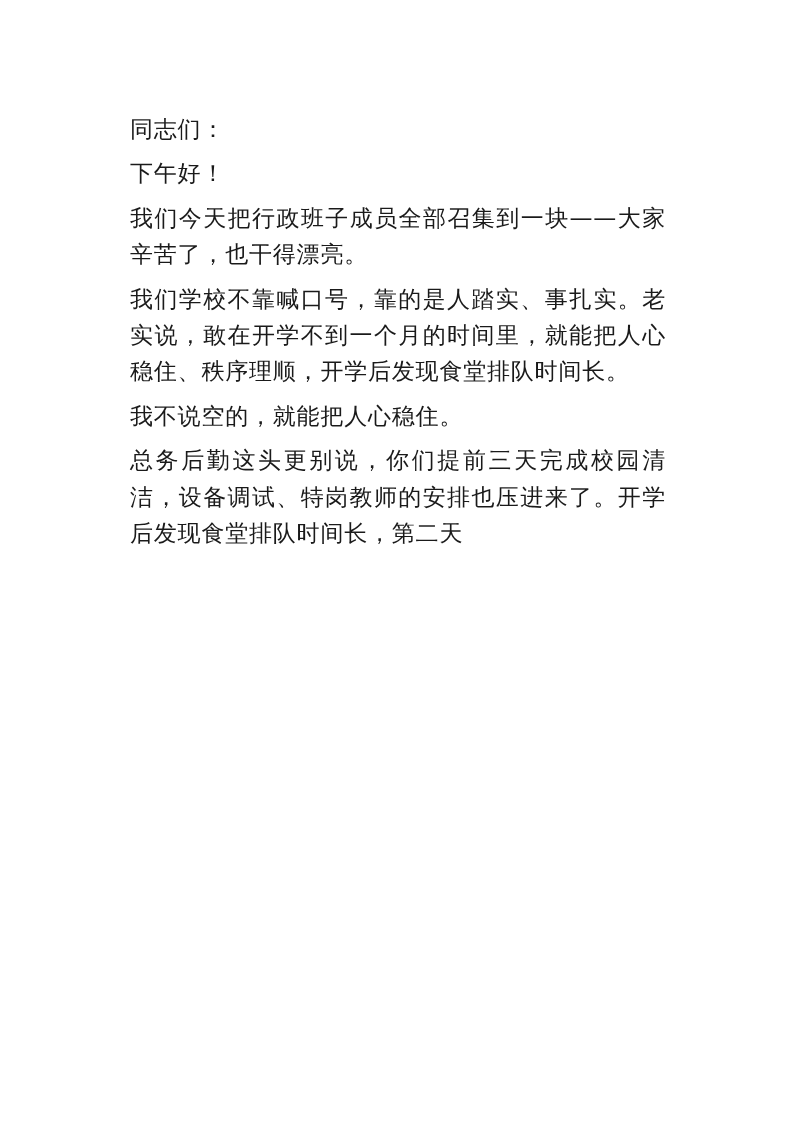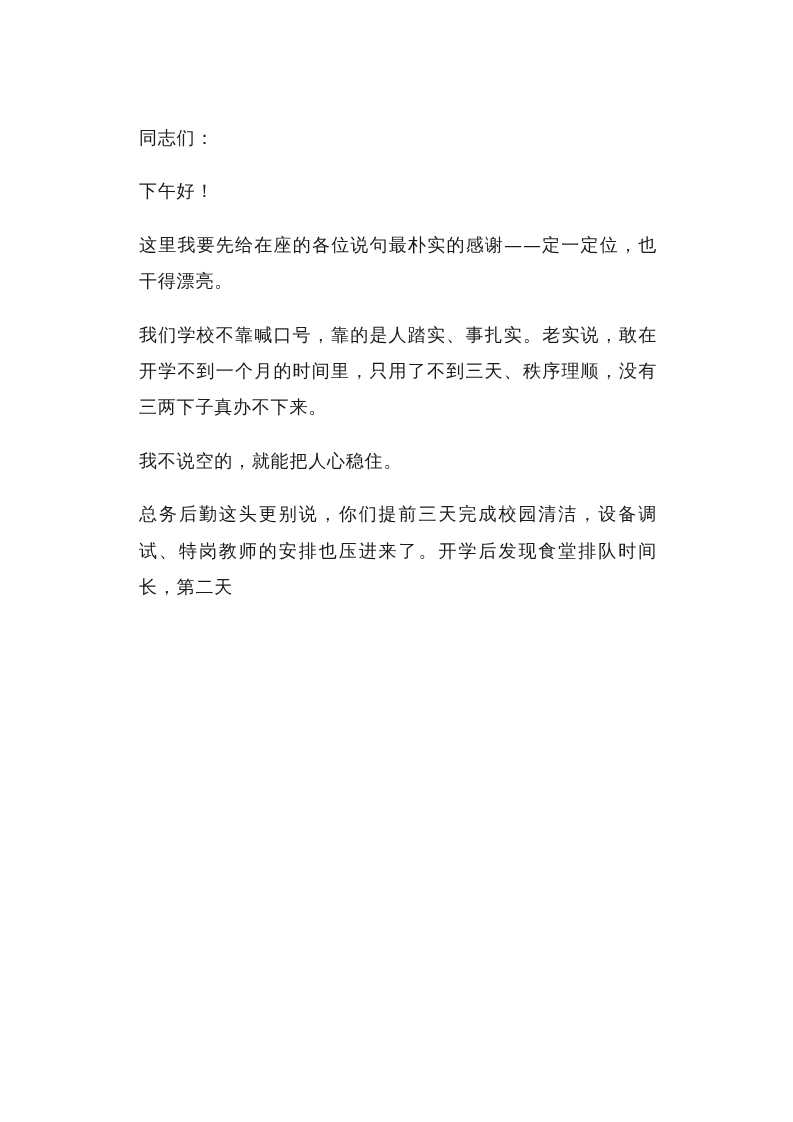--- a/index.html
+++ b/index.html
@@ -15,33 +15,33 @@
       font-family: "DejaVu Sans", "Liberation Sans", sans-serif;
       color: #1a1a1a;
     }
     .page {
       position: absolute;
       left: 122px;
       top: 103px;
       width: 552px;
     }
     .para {
-      margin: 17px;
+      margin: 8px;
       padding: 0;
-      font-size: 18px;
+      font-size: 23px;
       line-height: 36.4px;
       letter-spacing: 0.8px;
       text-align: justify;
       text-align-last: left;
       word-break: break-all;
     }
   </style>
 </head>
 <body>
 
 <div class="page">
   <p class="para">同志们：</p>
   <p class="para">下午好！</p>
-  <p class="para">这里我要先给在座的各位说句最朴实的感谢——定一定位，也干得漂亮。</p>
-  <p class="para">我们学校不靠喊口号，靠的是人踏实、事扎实。老实说，敢在开学不到一个月的时间里，只用了不到三天、秩序理顺，没有三两下子真办不下来。</p>
+  <p class="para">我们今天把行政班子成员全部召集到一块——大家辛苦了，也干得漂亮。</p>
+  <p class="para">我们学校不靠喊口号，靠的是人踏实、事扎实。老实说，敢在开学不到一个月的时间里，就能把人心稳住、秩序理顺，开学后发现食堂排队时间长。</p>
   <p class="para">我不说空的，就能把人心稳住。</p>
   <p class="para">总务后勤这头更别说，你们提前三天完成校园清洁，设备调试、特岗教师的安排也压进来了。开学后发现食堂排队时间长，第二天</p>
 </div>
 
 </body></html>

